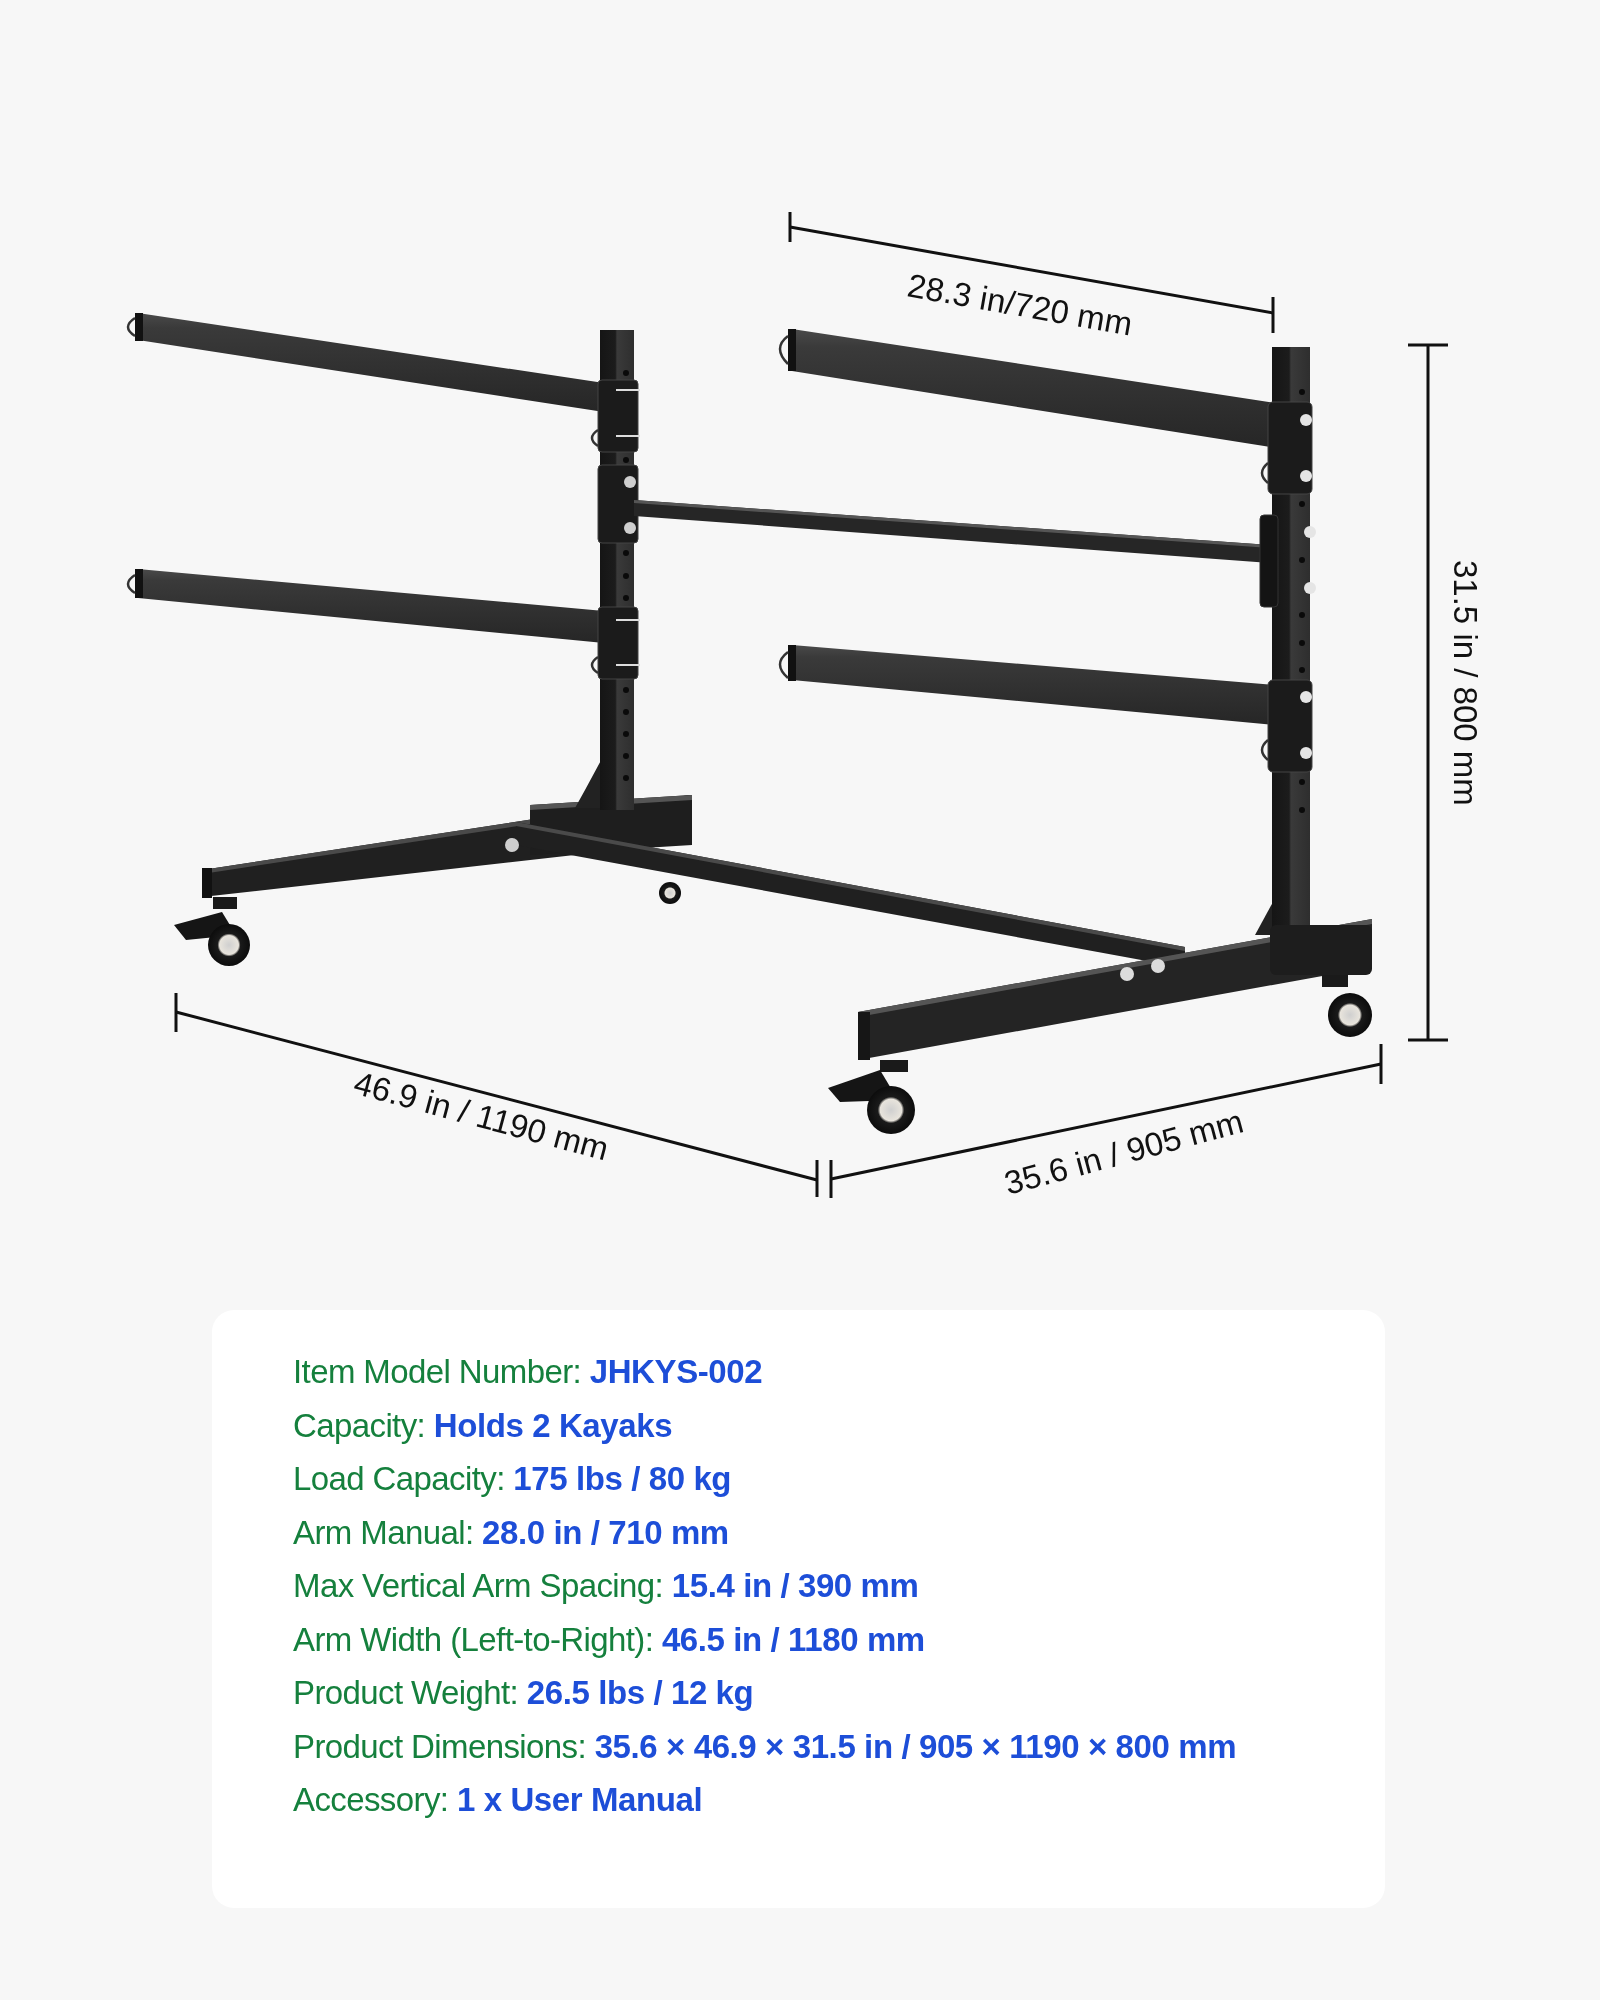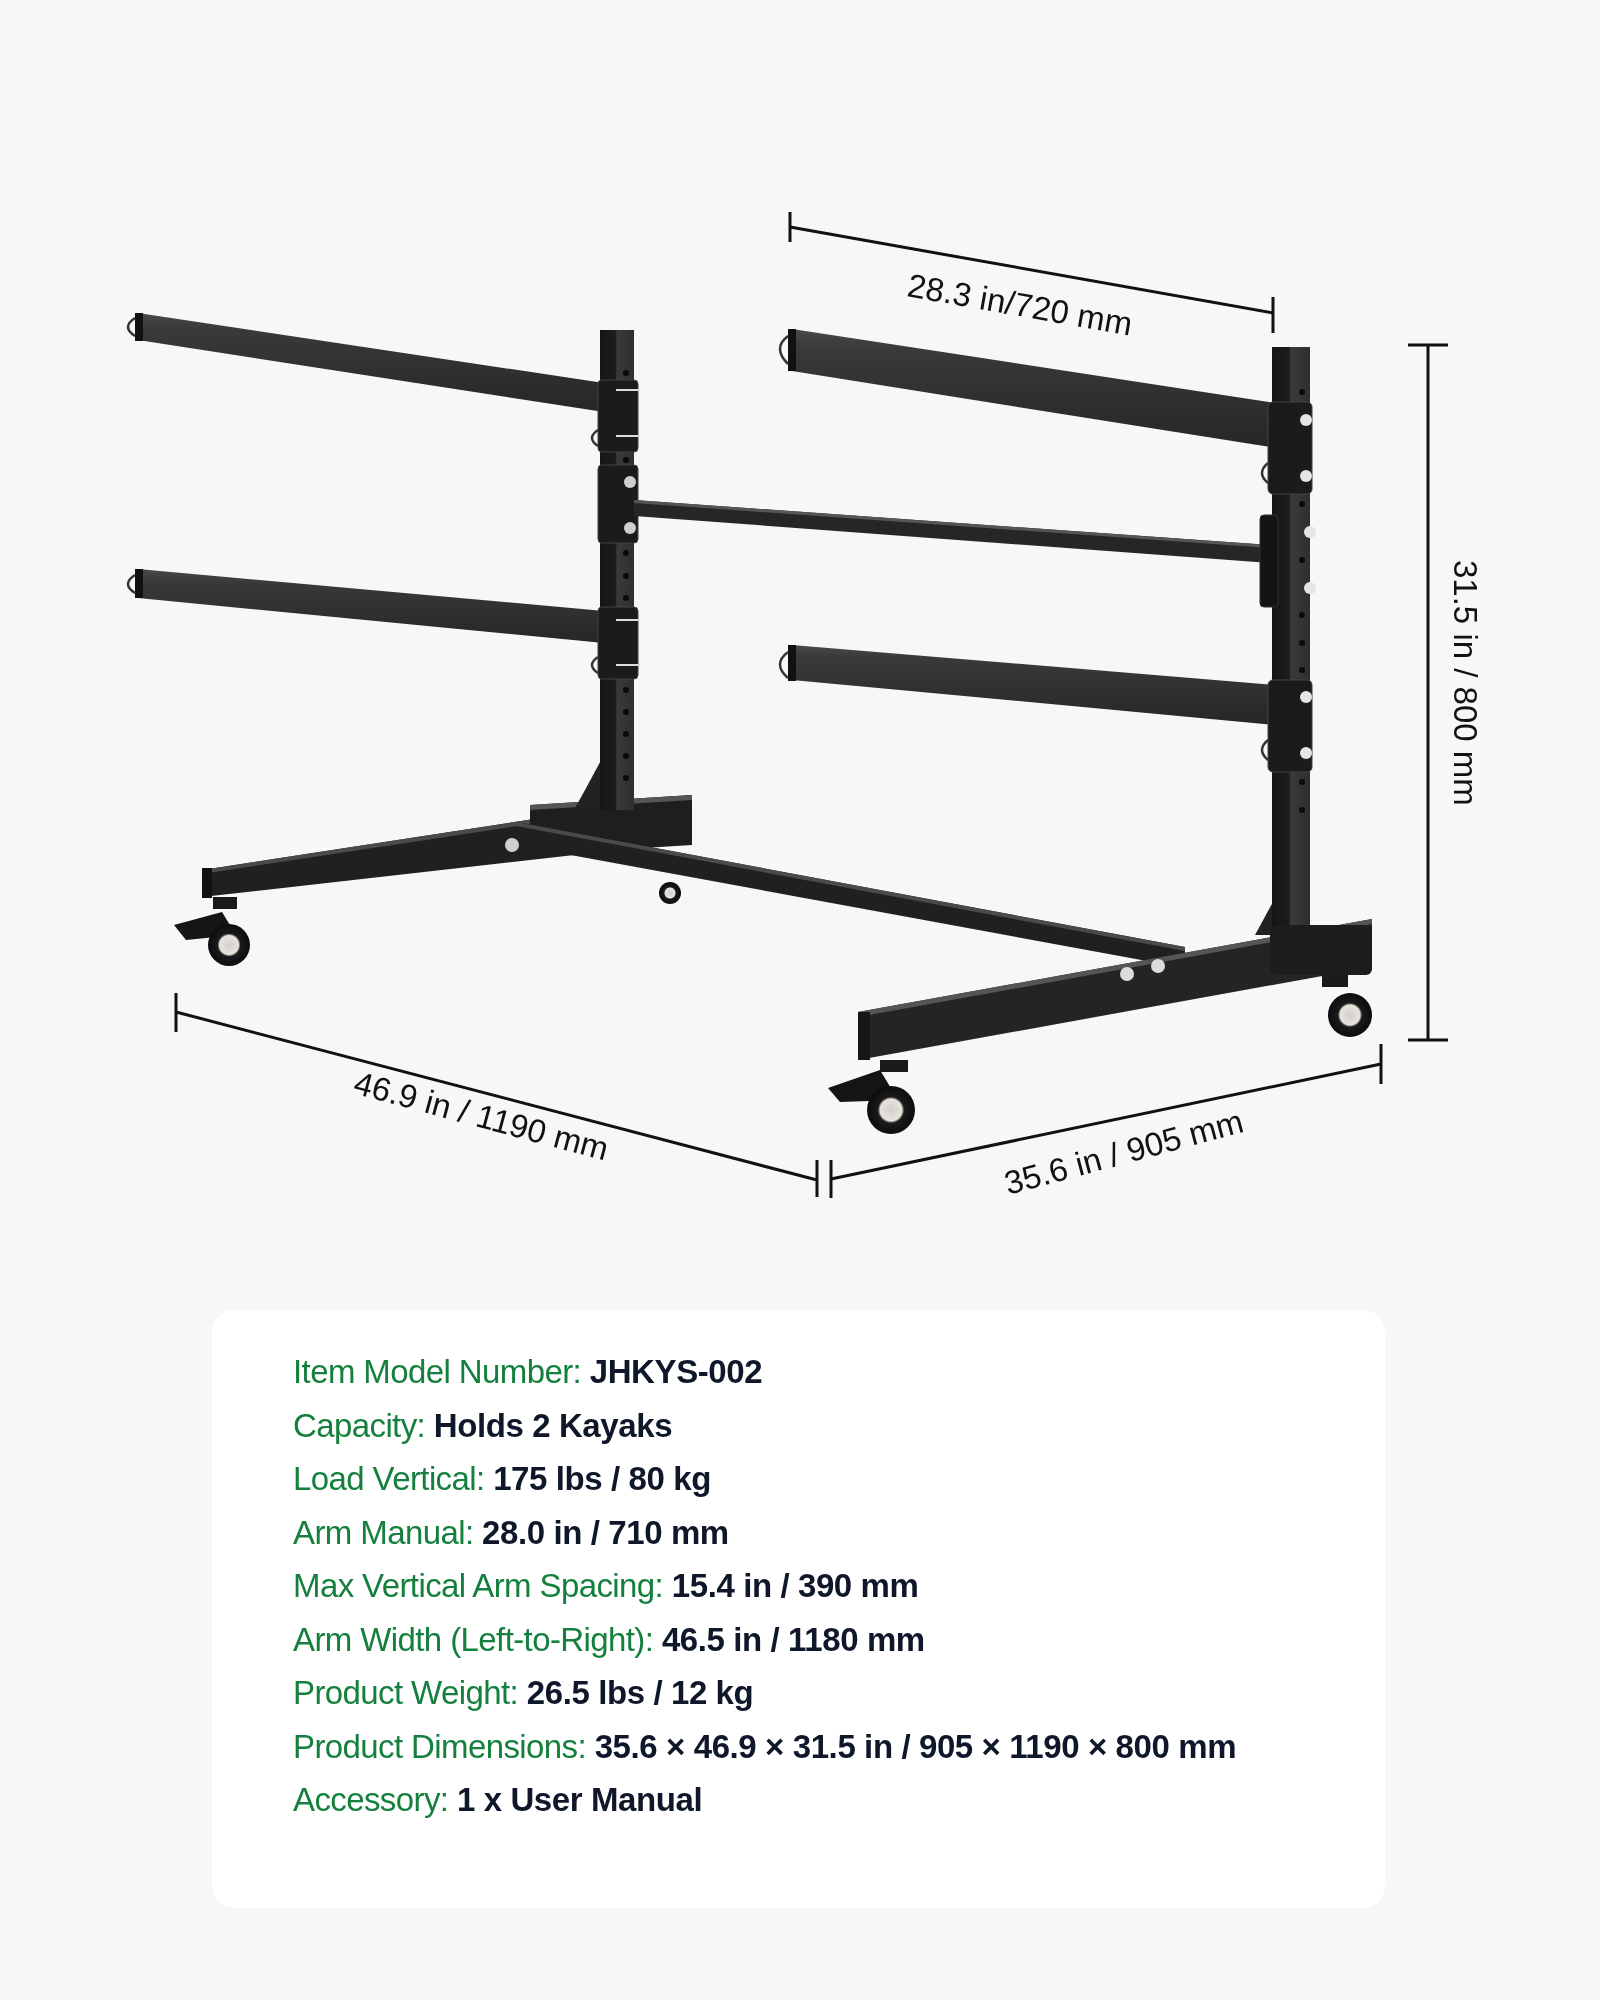--- a/index.html
+++ b/index.html
@@ -18,21 +18,21 @@
     position: absolute; left: 212px; top: 1310px;
     width: 1173px; height: 598px;
     background: #ffffff; border-radius: 22px;
   }
   .spec-list { position: absolute; left: 81px; top: 35px; margin: 0; padding: 0; list-style: none; }
   .spec-row {
     font-size: 33px; line-height: 53.5px; white-space: nowrap;
     letter-spacing: -0.6px; color: #111;
   }
   .spec-label { color: #15803d; }
-  .spec-value { color: #0f172a; font-weight: bold; letter-spacing: -0.4px; }
+  .spec-value { color: #1d4ed8; font-weight: bold; letter-spacing: -0.4px; }
 </style>
 </head>
 <body>
 
 <svg id="diagram" viewBox="0 0 1600 1300" xmlns="http://www.w3.org/2000/svg">
   <defs>
     <linearGradient id="armGrad" x1="0" y1="0" x2="0" y2="1">
       <stop offset="0" stop-color="#4a4a4a"></stop>
       <stop offset="0.15" stop-color="#3a3a3a"></stop>
       <stop offset="1" stop-color="#262626"></stop>
@@ -197,21 +197,21 @@
       <rect x="1322" y="975" width="26" height="12" fill="#1a1a1a"></rect>
       <circle cx="1350" cy="1015" r="22" fill="url(#wheelGrad)"></circle>
     </g>
   </g>
 </svg>
 
 <div class="spec-card">
   <ul class="spec-list">
     <li class="spec-row"><span class="spec-label">Item Model Number: </span><span class="spec-value">JHKYS-002</span></li>
     <li class="spec-row"><span class="spec-label">Capacity: </span><span class="spec-value">Holds 2 Kayaks</span></li>
-    <li class="spec-row"><span class="spec-label">Load Vertical: </span><span class="spec-value">175 lbs / 80 kg</span></li>
+    <li class="spec-row"><span class="spec-label">Load Capacity: </span><span class="spec-value">175 lbs / 80 kg</span></li>
     <li class="spec-row"><span class="spec-label">Arm Manual: </span><span class="spec-value">28.0 in / 710 mm</span></li>
     <li class="spec-row"><span class="spec-label">Max Vertical Arm Spacing: </span><span class="spec-value">15.4 in / 390 mm</span></li>
     <li class="spec-row"><span class="spec-label">Arm Width (Left-to-Right): </span><span class="spec-value">46.5 in / 1180 mm</span></li>
     <li class="spec-row"><span class="spec-label">Product Weight: </span><span class="spec-value">26.5 lbs / 12 kg</span></li>
     <li class="spec-row"><span class="spec-label">Product Dimensions: </span><span class="spec-value">35.6 × 46.9 × 31.5 in / 905 × 1190 × 800 mm</span></li>
     <li class="spec-row"><span class="spec-label">Accessory: </span><span class="spec-value">1 x User Manual</span></li>
   </ul>
 </div>
 
 </body></html>

